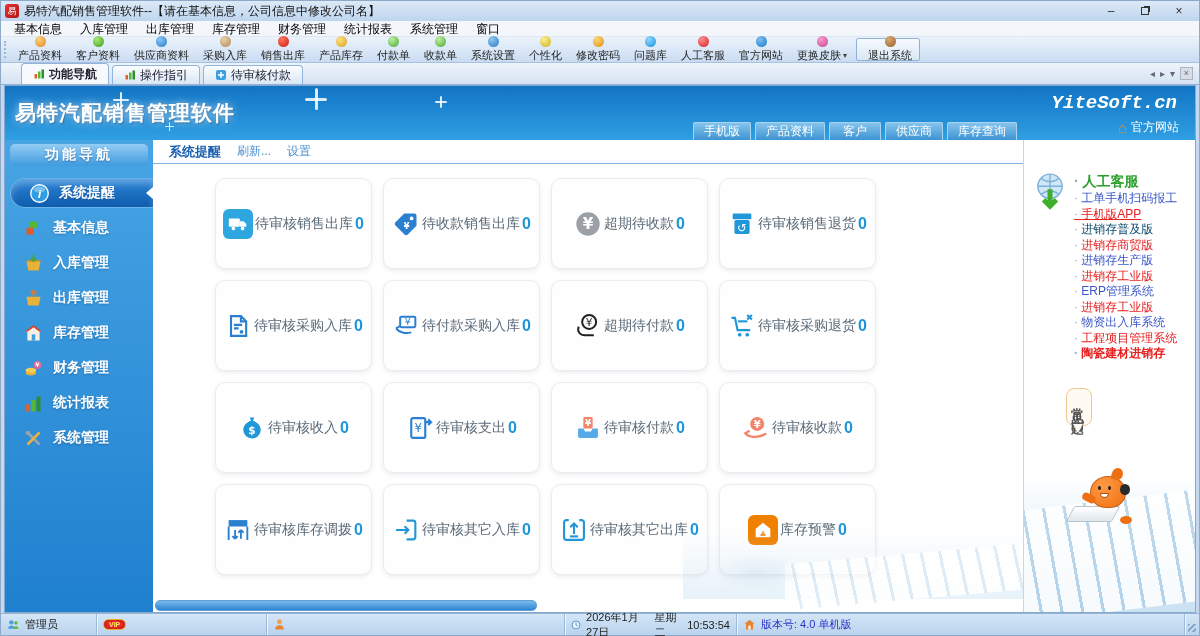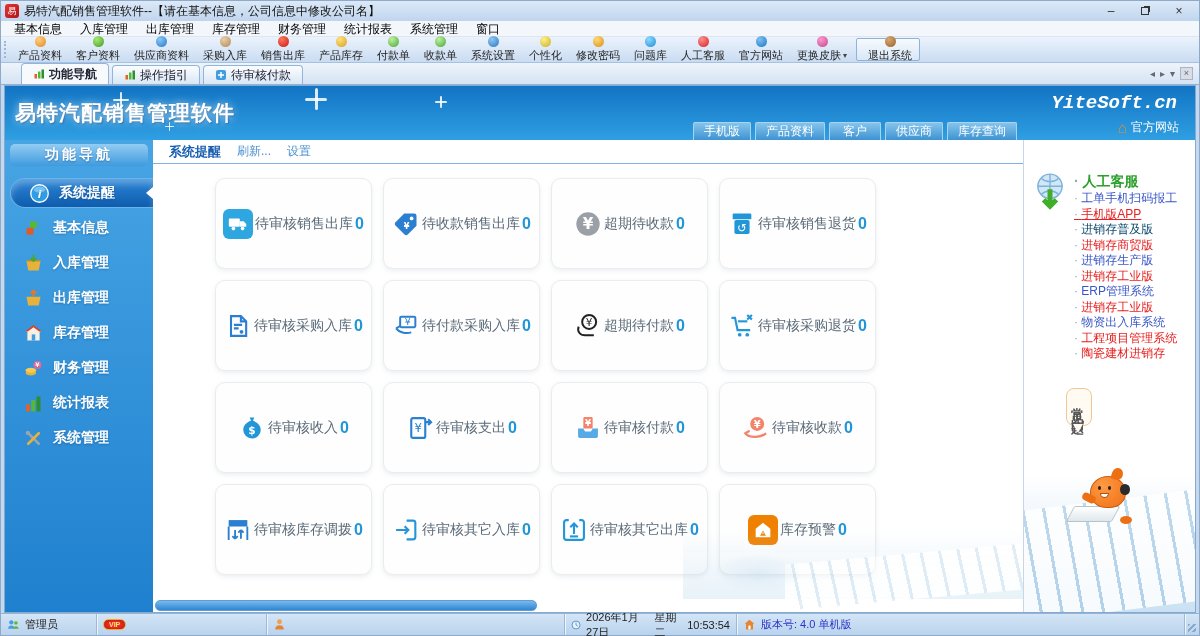--- a/index.html
+++ b/index.html
@@ -663,21 +663,21 @@
             <div class="news-item" style="color: rgb(58, 87, 200);">工单手机扫码报工</div>
             <div class="news-item" style="color: rgb(232, 32, 32); text-decoration: underline;">手机版APP</div>
             <div class="news-item" style="color: #0c4a6e;">进销存普及版</div>
             <div class="news-item" style="color: rgb(232, 32, 32);">进销存商贸版</div>
             <div class="news-item" style="color: rgb(58, 87, 200);">进销存生产版</div>
             <div class="news-item" style="color: rgb(232, 32, 32);">进销存工业版</div>
             <div class="news-item" style="color: rgb(58, 87, 200);">ERP管理系统</div>
             <div class="news-item" style="color: rgb(232, 32, 32);">进销存工业版</div>
             <div class="news-item" style="color: rgb(58, 87, 200);">物资出入库系统</div>
             <div class="news-item" style="color: rgb(232, 32, 32);">工程项目管理系统</div>
-            <div class="news-item" style="color: rgb(232, 32, 32);">陶瓷建材进销存</div>
+            <div class="news-item" style="color: rgb(232, 32, 32); font-weight: bold;">陶瓷建材进销存</div>
           </div>
         <div class="news-kbd"></div>
         <div class="bubble">常见问题</div>
         <div class="mascot">
           <div class="m-laptop"></div>
           <div class="m-body"></div>
           <div class="m-tuft"></div>
           <div class="m-ear"></div>
           <div class="m-eye1"></div>
           <div class="m-eye2"></div>

